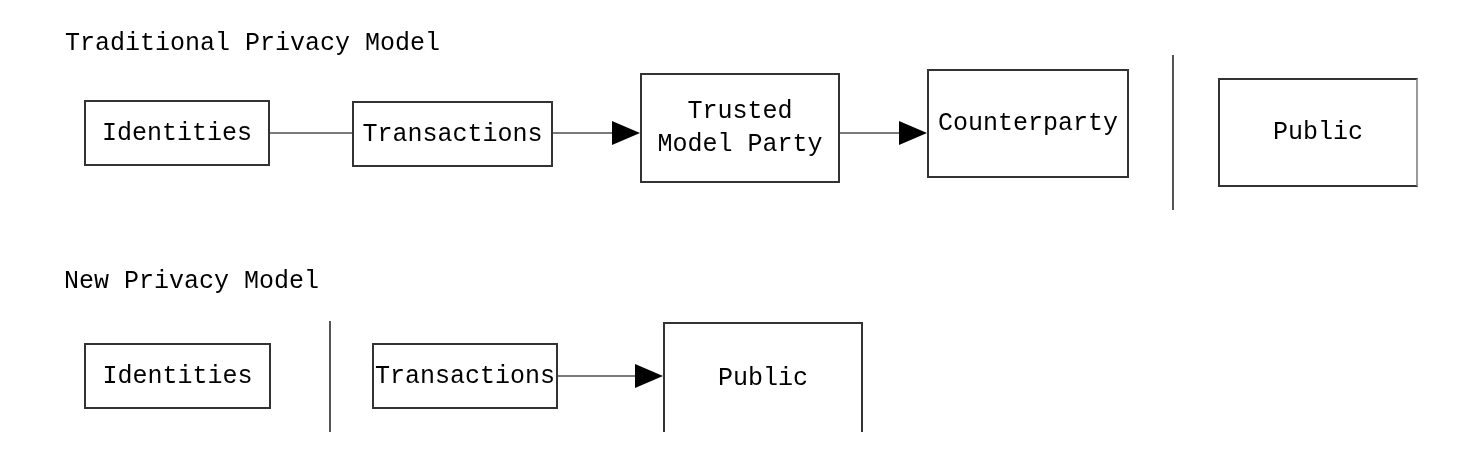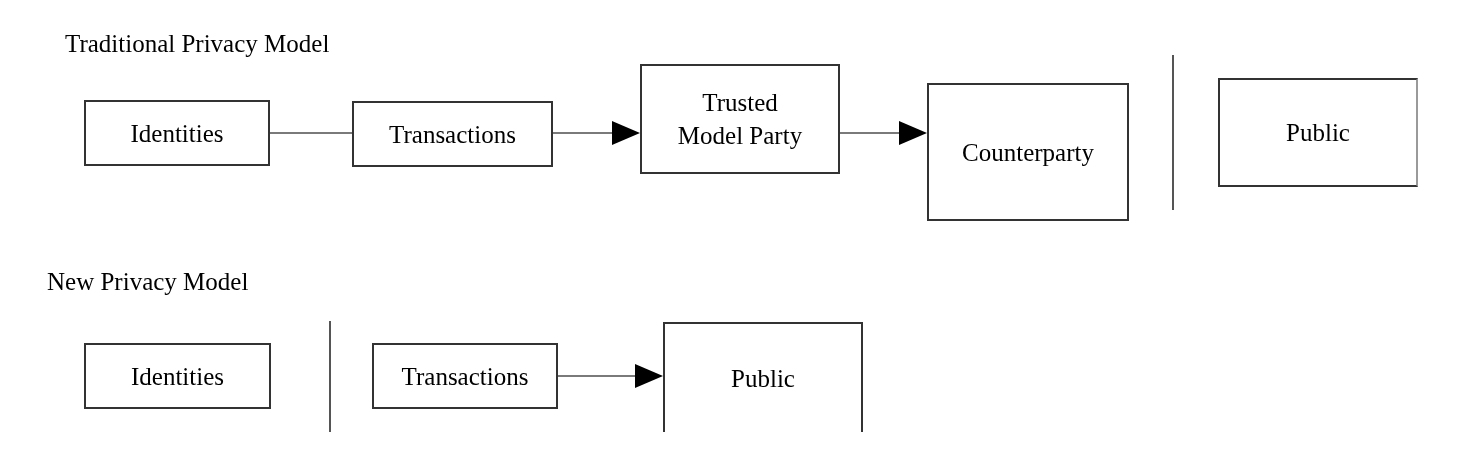--- a/index.html
+++ b/index.html
@@ -5,21 +5,21 @@
   html, body {
     margin: 0;
     padding: 0;
     background: var(--bg, #ffffff);
   }
   .canvas {
     position: relative;
     width: 1482px;
     height: 470px;
     background: var(--bg, #ffffff);
-    font-family: Liberation Serif, serif;
+    font-family: Liberation Mono, monospace;
     color: var(--text, #000000);
     overflow: hidden;
   }
   .section-title {
     position: absolute;
     font-size: 25px;
     line-height: 1.1;
     white-space: nowrap;
   }
   .box {
@@ -74,39 +74,39 @@
 
   <div class="hline" style="left:270px; top:132px; width:82px;"></div>
 
   <div class="box" style="left:352px; top:101px; width:201px; height:66px;">
     <span class="label">Transactions</span>
   </div>
 
   <div class="hline" style="left:553px; top:132px; width:61px;"></div>
   <div class="arrowhead" style="left:612px; top:121px;"></div>
 
-  <div class="box" style="left:640px; top:64px; width:200px; height:110px;">
+  <div class="box" style="left:640px; top:73px; width:200px; height:110px;">
     <span class="label">Trusted</span>
     <span class="label">Model Party</span>
   </div>
 
   <div class="hline" style="left:840px; top:132px; width:60px;"></div>
   <div class="arrowhead" style="left:899px; top:121px;"></div>
 
-  <div class="box" style="left:927px; top:83px; width:202px; height:138px;">
+  <div class="box" style="left:927px; top:69px; width:202px; height:109px;">
     <span class="label">Counterparty</span>
   </div>
 
   <div class="vline" style="left:1172px; top:55px; height:155px;"></div>
 
   <div class="box light-right" style="left:1218px; top:78px; width:200px; height:109px;">
     <span class="label">Public</span>
   </div>
 
-  <div class="section-title" style="left:47px; top:268px;">New Privacy Model</div>
+  <div class="section-title" style="left:64px; top:268px;">New Privacy Model</div>
 
   <div class="box" style="left:84px; top:343px; width:187px; height:66px;">
     <span class="label">Identities</span>
   </div>
 
   <div class="vline" style="left:329px; top:321px; height:111px;"></div>
 
   <div class="box" style="left:372px; top:343px; width:186px; height:66px;">
     <span class="label">Transactions</span>
   </div>

